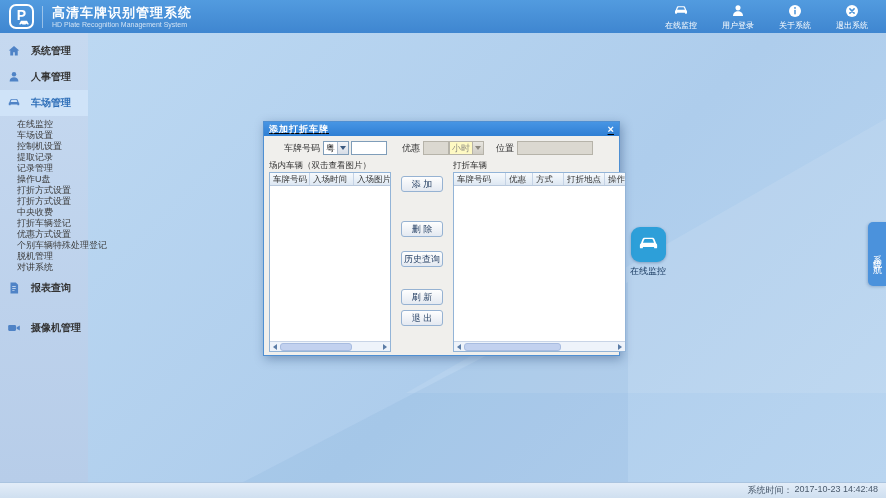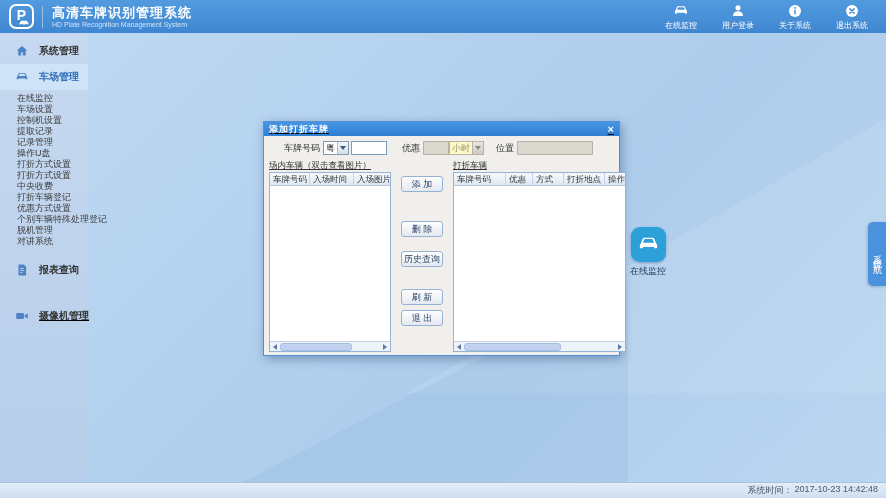--- a/index.html
+++ b/index.html
@@ -19,29 +19,29 @@
   .app-title { color:#fff; font-size:13px; font-weight:bold; letter-spacing:1px; line-height:15px; }
   .app-subtitle { color:rgba(255,255,255,.75); font-size:7px; line-height:9px; }
   .hdr-actions { margin-left:auto; margin-right:10px; display:flex; gap:9px; }
   .hdr-action { width:48px; display:flex; flex-direction:column; align-items:center; cursor:pointer; }
   .hdr-action svg { width:16px; height:16px; fill:#fff; }
   .hdr-action .lbl { color:#fff; font-size:8px; margin-top:1px; white-space:nowrap; }
 
   
   .sidebar { position:absolute; top:33px; left:0; width:88px; bottom:16px;
     background:linear-gradient(#c6d9f0,#b7cde9); z-index:5; padding-top:5px; }
-  .side-item { height:26px; display:flex; align-items:center; padding-left:15px; gap:10px; cursor:pointer; }
+  .side-item { height:26px; display:flex; align-items:center; padding-left:7px; gap:10px; cursor:pointer; }
   .side-item svg { width:14px; height:14px; fill:#4f83c6; flex:none; }
   .side-item .lbl { font-size:10px; color:#333; font-weight:bold; white-space:nowrap; }
   .side-item.active { background:#cfe3f8; }
   .side-item.active .lbl { color:#2f6fb8; }
   .submenu { padding:3px 0 2px 17px; }
   .sub-item { font-size:9px; color:#3c3c3c; line-height:11px; white-space:nowrap; cursor:pointer; }
-  .side-item.bottom1 { margin-top:8px; }
-  .side-item.bottom2 { margin-top:20px;text-decoration:underline; }
+  .side-item.bottom1 { }
+  .side-item.bottom2 { margin-top:14px; }
 
   
   .main { position:absolute; top:33px; left:88px; right:0; bottom:16px;
     background:linear-gradient(135deg,#bcd8f2 0%,#aecdec 55%,#b9d5f0 100%); overflow:hidden; }
   .shape { position:absolute; }
   .shape1 { width:560px; height:320px; right:-80px; top:40px; background:rgba(255,255,255,.10);
     clip-path:polygon(100% 0,0 100%,100% 100%); }
   .shape2 { width:500px; height:260px; left:40px; bottom:-60px; background:rgba(110,155,205,.12);
     clip-path:polygon(0 100%,100% 0,100% 100%); }
 
@@ -83,21 +83,21 @@
   .tin.plate { width:36px; margin-left:2px; }
   .tin.disabled { background:#dbd8d0; border-color:#b6b3a9; }
   .tin.amount { width:26px; }
   .tin.pos { width:76px; }
   .gap1 { width:15px; } .gap2 { width:12px; }
 
   .panes { position:relative; display:flex; padding:0 6px 0 5px; height:192px; }
   .pane { display:flex; flex-direction:column; }
   .pane-left { width:122px; }
   .pane-right { flex:1; }
-  .pane .caption { font-size:8.5px; color:#333; height:12px; line-height:11px; white-space:nowrap;text-decoration:underline; }
+  .pane .caption { font-size:8.5px; color:#333; height:12px; line-height:11px; white-space:nowrap; }
   .grid { border:1px solid #93b4d7; background:#fff; flex:1; display:flex; flex-direction:column; overflow:hidden; }
   .grid-head { display:flex; height:13px; background:linear-gradient(#f7fafd,#dde7f2);
     border-bottom:1px solid #b9c9dd; flex:none; }
   .grid-head .th { font-size:8.5px; color:#333; padding:1px 0 0 3px; border-right:1px solid #c5d3e5;
     white-space:nowrap; overflow:hidden; flex:none; }
   .grid-body { flex:1; background:#fff; }
   .hscroll { height:10px; border-top:1px solid #c8d4e6; background:#eef3fa; display:flex; align-items:center; flex:none; }
   .hs-btn { width:10px; height:9px; display:flex; align-items:center; justify-content:center; cursor:pointer; }
   .tri-l { width:0; height:0; border-top:3px solid transparent; border-bottom:3px solid transparent; border-right:4px solid #5b7ca6; }
   .tri-r { width:0; height:0; border-top:3px solid transparent; border-bottom:3px solid transparent; border-left:4px solid #5b7ca6; }
@@ -167,20 +167,27 @@
       </div>
     </div>
   </div>
 
   <div class="sidebar">
     <div class="side-item">
       <svg viewBox="0 0 24 24">
           <path d="M12 3.5L3 11h2.6v8.5h5v-5.2h2.8v5.2h5V11H21z"></path>
         </svg>
       <span class="lbl">系统管理</span>
+    </div>
+    <div class="side-item">
+      <svg viewBox="0 0 24 24">
+          <circle cx="12" cy="7.3" r="3.8"></circle>
+          <path d="M4.5 19.5c0-5 3.4-7.2 7.5-7.2s7.5 2.2 7.5 7.2z"></path>
+        </svg>
+      <span class="lbl">人事管理</span>
     </div>
     <div class="side-item active">
       <svg viewBox="0 0 24 24">
           <path fill-rule="evenodd" d="M4 11l1.6-4.2C6 5.7 6.8 5 8 5h8c1.2 0 2 .7 2.4 1.8L20 11c.6.2 1 .8 1 1.5V15c0 .6-.4 1-1 1h-1.2c-.6 0-1-.4-1-1v-.5H6.2V15c0 .6-.4 1-1 1H4c-.6 0-1-.4-1-1v-2.5c0-.7.4-1.3 1-1.5zm2.2-.8h11.6l-1.2-3.1c-.2-.5-.6-.8-1.1-.8H8.5c-.5 0-.9.3-1.1.8l-1.2 3.1z"></path>
         </svg>
       <span class="lbl">车场管理</span>
     </div>
 
     <div class="submenu">
       <div class="sub-item">在线监控</div>

